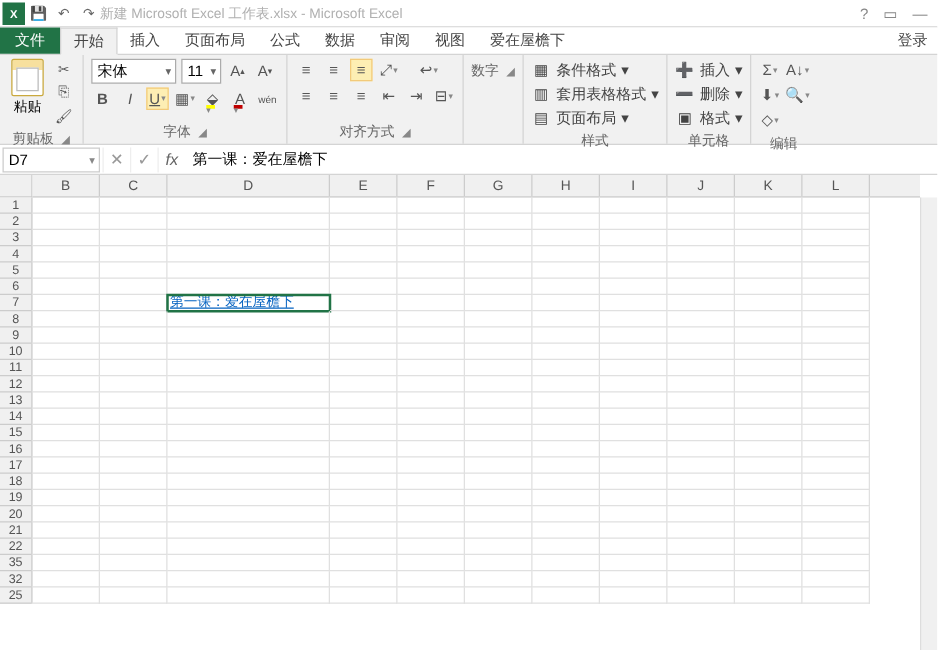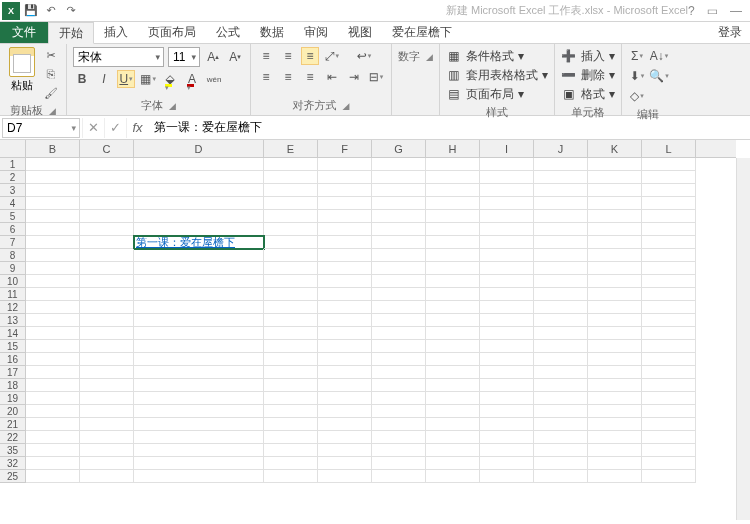--- a/index.html
+++ b/index.html
@@ -2,21 +2,21 @@
 <html><head>
 <meta charset="utf-8">
 <style>
 * { margin: 0; padding: 0; box-sizing: border-box; font-family: "Microsoft YaHei", 宋体, sans-serif; }
 body { width: 750px; height: 524px; background: #fff; overflow: hidden; font-size: 11px; }
 
 .titlebar { height: 22px; background: #fff; display: flex; align-items: center; border-bottom: 1px solid #d4d4d4; }
 .titlebar .qat { display: flex; align-items: center; gap: 2px; padding-left: 2px; }
 .xl-icon { width: 18px; height: 18px; background: #217346; color: #fff; display: flex; align-items: center; justify-content: center; font-size: 9px; font-weight: bold; }
 .qat-btn { width: 18px; height: 18px; display: flex; align-items: center; justify-content: center; color: #666; }
-.titlebar .title { flex: 1; text-align: right; color: #b0b0b0; font-size: 11px; }
+.titlebar .title { flex: 1; text-align: left; color: #b0b0b0; font-size: 11px; }
 .titlebar .winbtns { display: flex; gap: 12px; padding-right: 8px; color: #888; font-size: 12px; }
 
 .tabs { height: 22px; display: flex; align-items: stretch; background: #fff; border-bottom: 1px solid #d4d4d4; }
 .file-tab { background: #217346; color: #fff; padding: 0 12px; display: flex; align-items: center; font-size: 12px; }
 .tab { padding: 0 10px; display: flex; align-items: center; font-size: 12px; color: #444; cursor: pointer; }
 .tab.active { border: 1px solid #d4d4d4; border-bottom: 1px solid #f1f1f1; background: #f1f1f1; margin-bottom: -1px; }
 .tabs .spacer { flex: 1; }
 .login { padding: 0 8px; display: flex; align-items: center; color: #444; font-size: 12px; }
 
 .ribbon { height: 72px; background: #f1f1f1; display: flex; border-bottom: 1px solid #d4d4d4; }
@@ -27,21 +27,21 @@
 
 .paste-big { display: flex; flex-direction: column; align-items: center; gap: 1px; width: 32px; }
 .paste-icon { width: 26px; height: 30px; background: linear-gradient(#f7e09e, #f7e09e 30%, #fff 30%); border: 1px solid #caa93e; border-radius: 2px; position: relative; }
 .paste-icon::after { content: ""; position: absolute; top: 6px; left: 3px; right: 3px; bottom: 3px; background: #fff; border: 1px solid #bbb; }
 .mini-col { display: flex; flex-direction: column; gap: 3px; }
 .mini-btn { width: 18px; height: 16px; display: flex; align-items: center; justify-content: center; font-size: 11px; color: #555; }
 
 .font-row { display: flex; gap: 4px; align-items: center; }
 .combo { height: 20px; border: 1px solid #ababab; background: #fff; display: flex; align-items: center; padding: 0 14px 0 4px; position: relative; font-size: 12px; }
 .combo::after { content: "▾"; position: absolute; right: 3px; font-size: 9px; color: #666; }
-.font-name { width: 91px; }
+.font-name { width: 68px; }
 .font-size { width: 32px; }
 .sq { width: 18px; height: 18px; display: flex; align-items: center; justify-content: center; color: #555; font-size: 12px; }
 .sq.drop::after { content: "▾"; font-size: 7px; margin-left: 1px; color: #888; }
 .underline-active { border: 1px solid #f2ca7a; background: #fdeeb3; }
 .color-bar { position: relative; }
 .color-bar::after { content: ""; position: absolute; left: 3px; right: 7px; bottom: 1px; height: 3px; background: var(--c,#c00); }
 .col { display: flex; flex-direction: column; gap: 3px; }
 
 .num-combo { width: 60px; }
 .item-row { display: flex; align-items: center; gap: 4px; font-size: 12px; color: #444; white-space: nowrap; height: 18px; }

